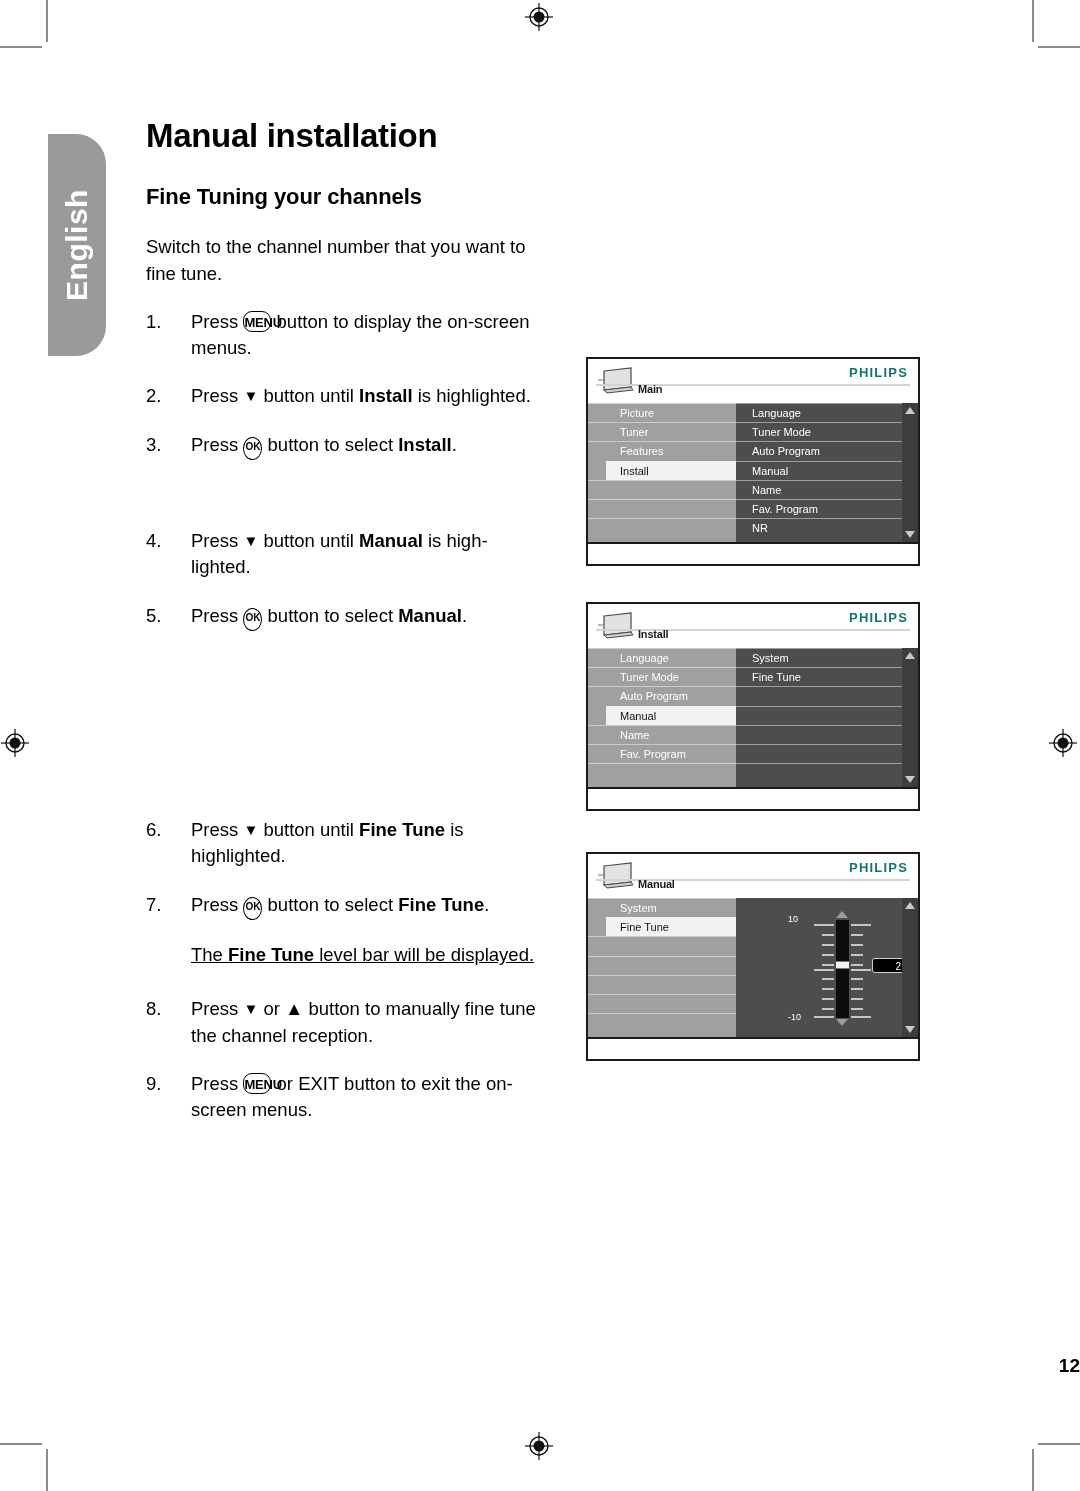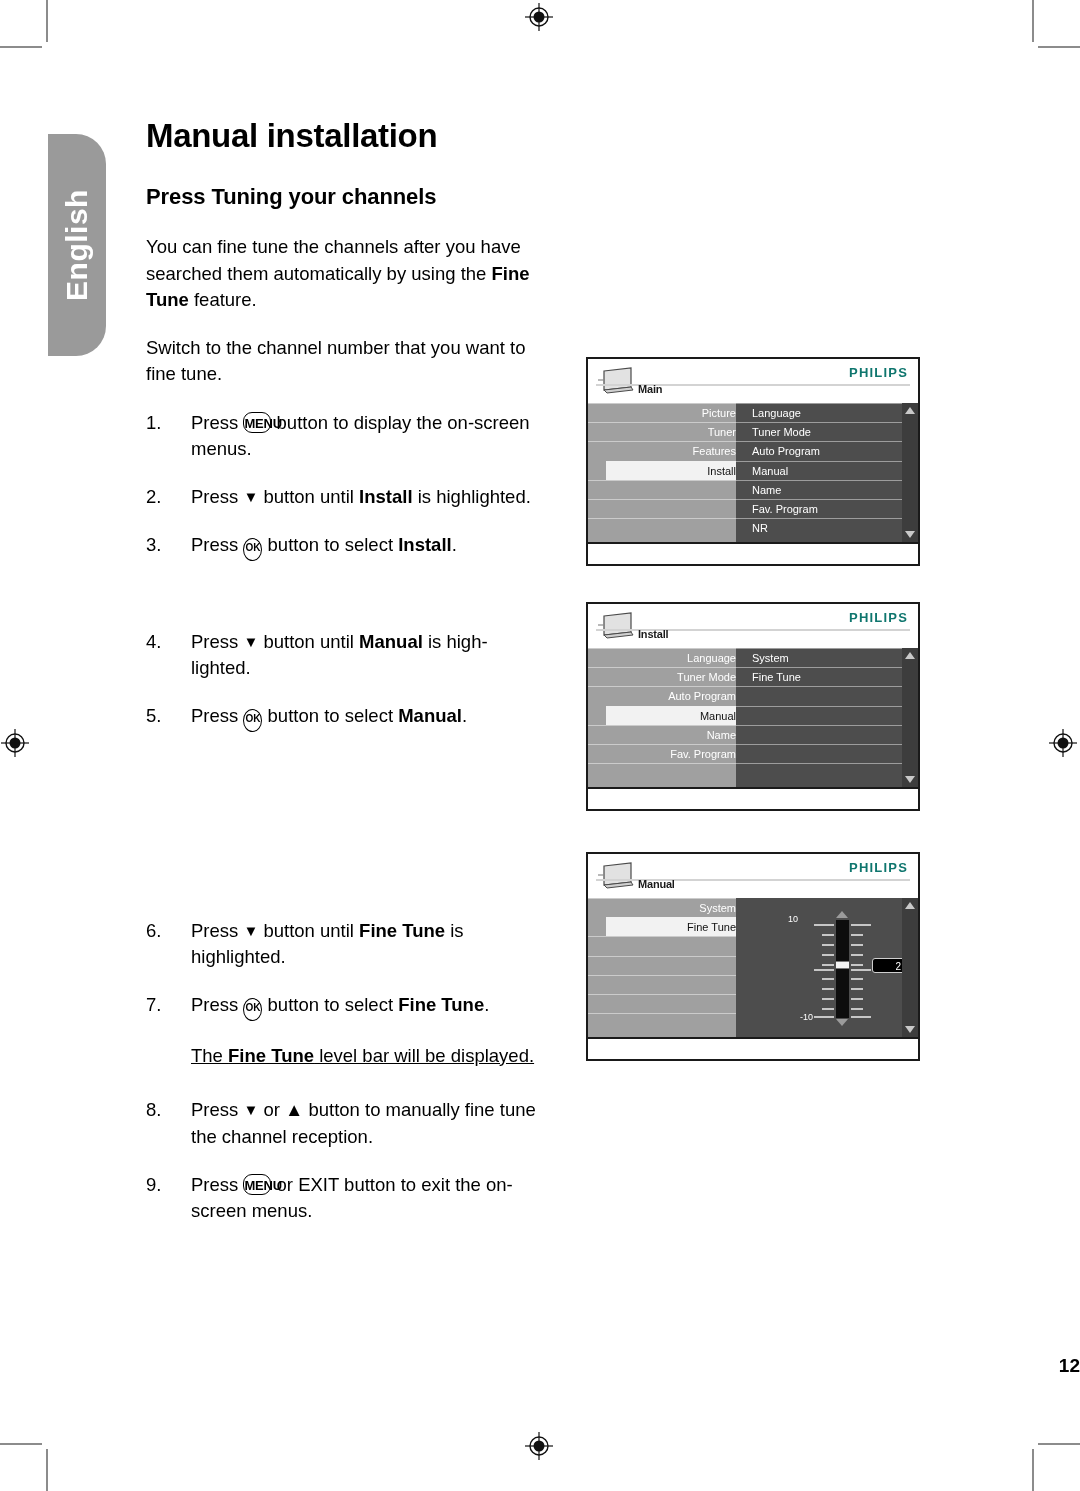--- a/index.html
+++ b/index.html
@@ -191,21 +191,21 @@
     height: 19.2px;
     line-height: 19.2px;
     font-size: 11px;
     color: #ffffff;
     box-sizing: border-box;
     border-top: 1.5px solid rgba(255,255,255,0.45);
     padding-left: 32px;
     white-space: nowrap;
     overflow: hidden;
   }
-  .col-left .menu-row { color: #ffffff; text-align: right; }
+  .col-left .menu-row { color: #ffffff; }
   .col-right .menu-row { padding-left: 16px; }
   .menu-row.selected {
     background: #f2f2f2;
     color: #111111;
     margin-left: 18px;
     padding-left: 14px;
     border-top: 1.5px solid #f2f2f2;
   }
   .menu-row.empty { color: transparent; }
 
@@ -280,21 +280,21 @@
   .lb-caret.up { top: 5px; border-bottom: 7px solid #9b9b9b; }
   .lb-caret.down { top: 113px; border-top: 7px solid #9b9b9b; }
   .lb-label {
     position: absolute;
     font-size: 9px;
     color: #ffffff;
     text-align: left;
     width: 24px;
   }
   .lb-label.top { left: 0px; top: 8px; }
-  .lb-label.bottom { left: 12px; top: 106px; }
+  .lb-label.bottom { left: 0px; top: 106px; }
   .lb-value {
     position: absolute;
     left: 84px;
     top: 52px;
     width: 34px;
     height: 15px;
     background: #000000;
     border: 1.5px solid #cfcfcf;
     border-radius: 3px;
     color: #ffffff;
@@ -352,25 +352,22 @@
   <line x1="0" y1="14" x2="28" y2="14" stroke="#111" stroke-width="1.2"></line>
 </svg>
 
 <div class="lang-tab">
   <span class="lang-tab-label">English</span>
 </div>
 
 <div class="content-col">
 
   <h1 class="page-title">Manual installation</h1>
-  <h2 class="section-title">Press Tuning your channels</h2>
-
-  <p class="para">
-    <span>You can fine tune the channels after you have searched them automatically by using the </span><b>Fine Tune</b><span> feature.</span>
-  </p>
+  <h2 class="section-title">Fine Tuning your channels</h2>
+
 
   <p class="para">Switch to the channel number that you want to fine tune.</p>
 
   <ol class="steps">
 
     <li class="step">
       <span class="num">1.</span><span>Press </span><span class="keyicon menu">MENU</span><span> button to display the on-screen menus.</span>
     </li>
 
     <li class="step">

